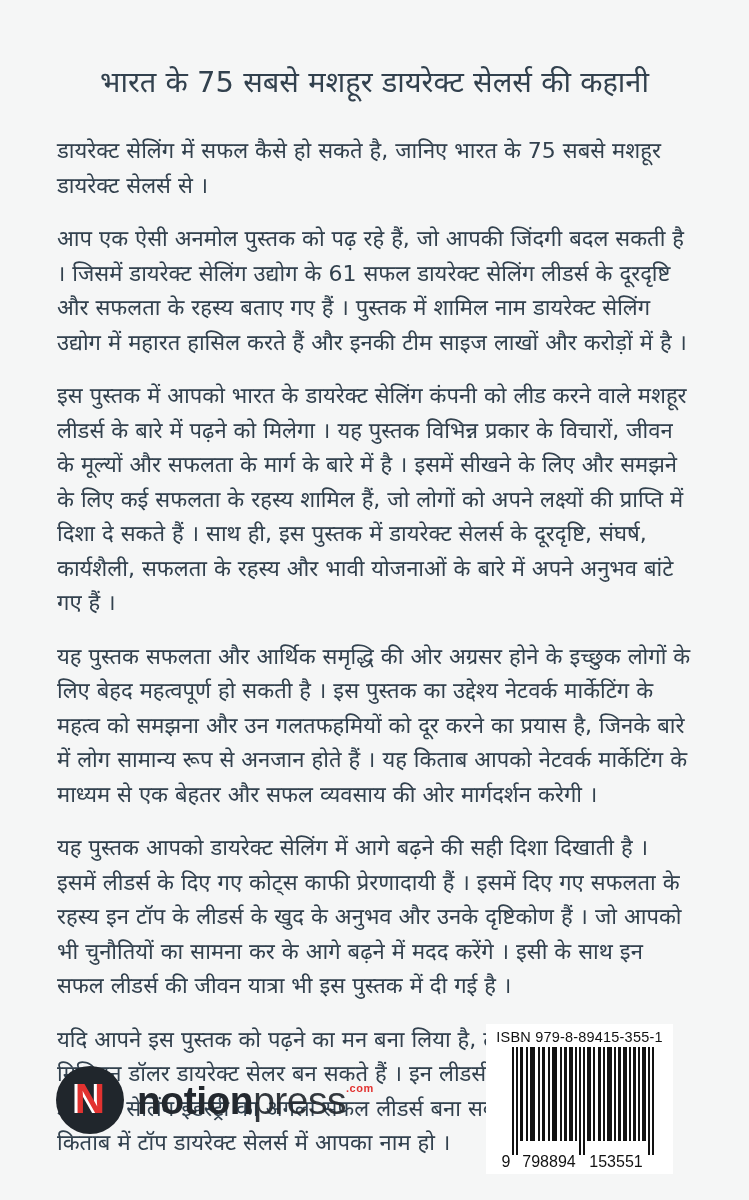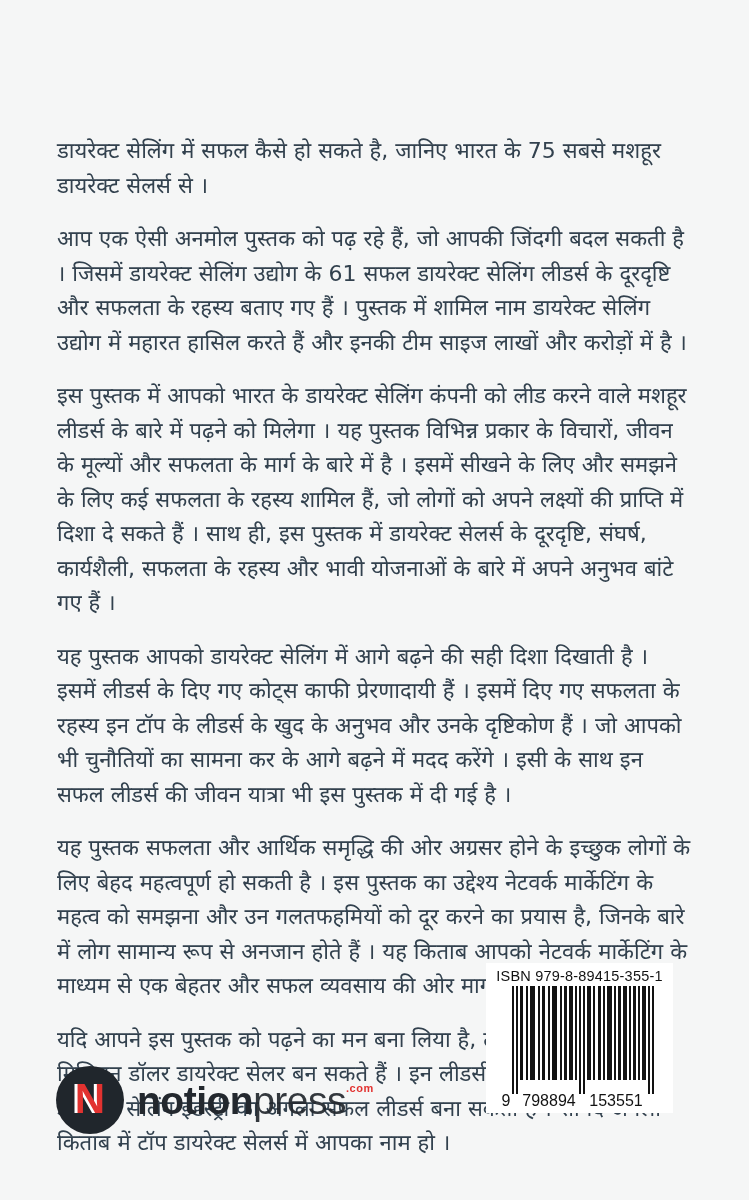--- a/index.html
+++ b/index.html
@@ -31,21 +31,21 @@
   .body-copy p {
     margin: 0 0 19px 0;
     font-size: 22px;
     line-height: 34.5px;
     text-align: left;
   }
   
   .barcode-box {
     position: absolute;
     left: 486px;
-    top: 963px;
+    top: 1024px;
     width: 187px;
     height: 150px;
     background: #ffffff;
     text-align: center;
     box-sizing: border-box;
     padding-top: 5px;
   }
   .isbn-label {
     font-family: "Liberation Sans", sans-serif;
     font-size: 14.5px;
@@ -105,27 +105,28 @@
     text-align: right;
     margin-top: 1px;
     letter-spacing: 0.5px;
   }
 </style>
 </head>
 <body>
 
 <div class="page">
 
+  <div class="title">भारत के 75 सबसे मशहूर डायरेक्ट सेलर्स की कहानी</div>
 
   <div class="body-copy">
     <p>डायरेक्ट सेलिंग में सफल कैसे हो सकते है, जानिए भारत के 75 सबसे मशहूर डायरेक्ट सेलर्स से ।</p>
     <p>आप एक ऐसी अनमोल पुस्तक को पढ़ रहे हैं, जो आपकी जिंदगी बदल सकती है । जिसमें डायरेक्ट सेलिंग उद्योग के 61 सफल डायरेक्ट सेलिंग लीडर्स के दूरदृष्टि और सफलता के रहस्य बताए गए हैं । पुस्तक में शामिल नाम डायरेक्ट सेलिंग उद्योग में महारत हासिल करते हैं और इनकी टीम साइज लाखों और करोड़ों में है ।</p>
     <p>इस पुस्तक में आपको भारत के डायरेक्ट सेलिंग कंपनी को लीड करने वाले मशहूर लीडर्स के बारे में  पढ़ने को मिलेगा । यह पुस्तक विभिन्न प्रकार के विचारों, जीवन के मूल्यों और सफलता के मार्ग के बारे में है । इसमें सीखने के लिए और समझने के लिए कई सफलता के रहस्य शामिल हैं, जो लोगों को अपने लक्ष्यों की प्राप्ति में दिशा दे सकते हैं । साथ ही, इस पुस्तक में डायरेक्ट सेलर्स के दूरदृष्टि, संघर्ष, कार्यशैली, सफलता के रहस्य और भावी योजनाओं के बारे में अपने अनुभव बांटे गए हैं ।</p>
+    <p>यह पुस्तक  सफलता और आर्थिक समृद्धि की ओर अग्रसर होने के इच्छुक लोगों के लिए बेहद महत्वपूर्ण हो सकती है । इस पुस्तक का उद्देश्य नेटवर्क मार्केटिंग के महत्व को समझना और उन गलतफहमियों को दूर करने का प्रयास है,  जिनके बारे में लोग सामान्य रूप से अनजान होते हैं । यह किताब आपको नेटवर्क मार्केटिंग के माध्यम से एक बेहतर और सफल व्यवसाय की ओर मार्गदर्शन करेगी ।</p>
     <p>यह पुस्तक आपको डायरेक्ट सेलिंग में आगे बढ़ने की सही दिशा दिखाती है । इसमें लीडर्स के दिए गए कोट्स काफी प्रेरणादायी हैं । इसमें दिए गए सफलता के रहस्य इन टॉप के लीडर्स के खुद के अनुभव और उनके दृष्टिकोण हैं । जो आपको भी चुनौतियों का सामना कर के आगे बढ़ने में मदद करेंगे । इसी के साथ इन सफल लीडर्स की जीवन यात्रा भी इस पुस्तक में दी गई है ।</p>
-    <p>यह पुस्तक  सफलता और आर्थिक समृद्धि की ओर अग्रसर होने के इच्छुक लोगों के लिए बेहद महत्वपूर्ण हो सकती है । इस पुस्तक का उद्देश्य नेटवर्क मार्केटिंग के महत्व को समझना और उन गलतफहमियों को दूर करने का प्रयास है,  जिनके बारे में लोग सामान्य रूप से अनजान होते हैं । यह किताब आपको नेटवर्क मार्केटिंग के माध्यम से एक बेहतर और सफल व्यवसाय की ओर मार्गदर्शन करेगी ।</p>
     <p>यदि आपने इस पुस्तक को पढ़ने का मन बना लिया है, तो आप बहुत जल्द एक मिलियन डॉलर डायरेक्ट सेलर बन सकते हैं । इन लीडर्स के मार्गदर्शन आपको डायरेक्ट सेलिंग इंडस्ट्री का अगला सफल लीडर्स बना सकता हैं । शायद अगली किताब में टॉप डायरेक्ट सेलर्स में आपका नाम हो ।</p>
   </div>
 
   <div class="barcode-box">
     <div class="isbn-label">ISBN 979-8-89415-355-1</div>
     <svg class="bars-svg" width="156" height="122" viewBox="0 0 156 122">
 
       <rect x="10" y="0" width="2" height="108" fill="#121212"></rect>
       <rect x="14" y="0" width="2" height="108" fill="#121212"></rect>
 

